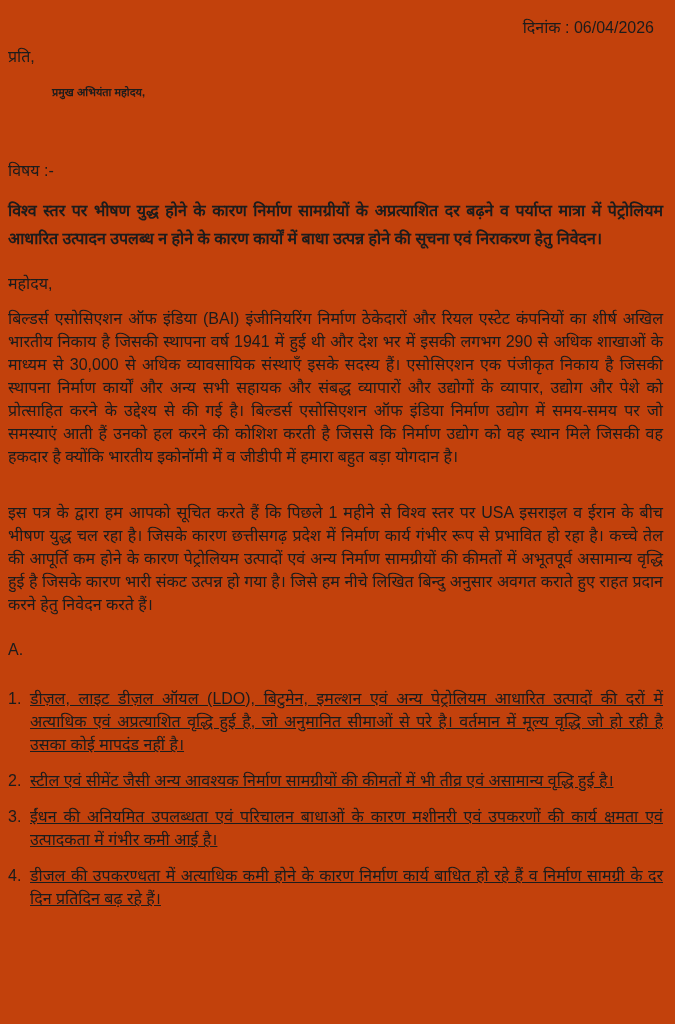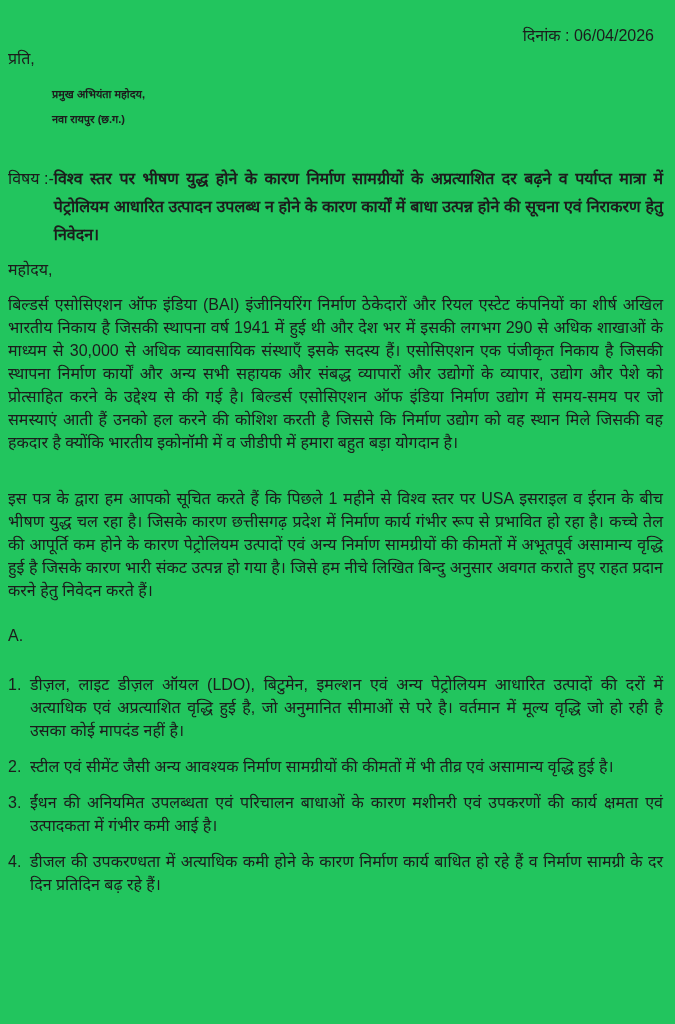--- a/index.html
+++ b/index.html
@@ -5,61 +5,62 @@
     html, body {
       margin: 0;
       padding: 0;
       background: #e8e8e8;
     }
     .page {
       position: relative;
       width: 675px;
       height: 1024px;
       margin: 0 auto;
-      background: #22c55e;
+      background: #c2410c;
       color: #1c1c1c;
       font-family: "Liberation Sans", sans-serif;
       font-size: 16px;
       line-height: 23px;
       box-sizing: border-box;
-      padding: 25px 12px 0 8px;
+      padding: 17px 12px 0 8px;
       overflow: hidden;
     }
     .date-row {
       text-align: right;
       padding-right: 9px;
       line-height: 22px;
       white-space: nowrap;
     }
     .to-row {
-      margin-top: 1px;
+      margin-top: 7px;
       line-height: 22px;
     }
     .addressee {
       margin: 12px 0 0 44px;
       font-weight: bold;
       line-height: 25px;
       font-size: 11px;
     }
     .subject {
       display: flex;
-      margin-top: 33px;
+      margin-top: 52px;
       line-height: 28px;
+      flex-direction: column;
     }
     .subject-label {
       flex: 0 0 40px;
       white-space: nowrap;
     }
     .subject-text {
       flex: 1;
       text-align: justify;
       font-weight: bold;
     }
     .greeting {
-      margin-top: 10px;
+      margin-top: 20px;
       line-height: 22px;
     }
     .para {
       margin: 12px 0 0 0;
       text-align: justify;
     }
     .para.second {
       margin-top: 33px;
     }
     .section-heading {
@@ -76,40 +77,40 @@
     .list-row {
       display: flex;
       margin-top: 13px;
     }
     .list-row .num {
       flex: 0 0 22px;
     }
     .list-row .txt {
       flex: 1;
       text-align: justify;
+      text-decoration: underline;
     }
     .list-row.first {
       margin-top: 26px;
     }
   </style>
 </head>
 <body>
 
 <div class="page">
 
   <div class="date-row">
     <span>दिनांक :</span>
     <span>06/04/2026</span>
   </div>
 
   <div class="to-row">प्रति,</div>
 
   <div class="addressee">
     <div>प्रमुख अभियंता महोदय,</div>
-    <div>नवा रायपुर (छ.ग.)</div>
   </div>
 
   <div class="subject">
     <span class="subject-label">विषय :-</span>
     <span class="subject-text">विश्व स्तर पर भीषण युद्ध होने के कारण निर्माण सामग्रीयों के अप्रत्याशित दर बढ़ने व पर्याप्त मात्रा में पेट्रोलियम आधारित उत्पादन उपलब्ध न होने के कारण कार्यों में बाधा उत्पन्न होने की सूचना एवं निराकरण हेतु निवेदन।</span>
   </div>
 
   <div class="greeting">महोदय,</div>
 
   <p class="para">बिल्डर्स एसोसिएशन ऑफ इंडिया (BAI) इंजीनियरिंग निर्माण ठेकेदारों और रियल एस्टेट कंपनियों का शीर्ष अखिल भारतीय निकाय है जिसकी स्थापना वर्ष 1941 में हुई थी और देश भर में इसकी लगभग 290 से अधिक शाखाओं के माध्यम से 30,000 से अधिक व्यावसायिक संस्थाएँ इसके सदस्य हैं। एसोसिएशन एक पंजीकृत निकाय है जिसकी स्थापना निर्माण कार्यों और अन्य सभी सहायक और संबद्ध व्यापारों और उद्योगों के व्यापार, उद्योग और पेशे को प्रोत्साहित करने के उद्देश्य से की गई है। बिल्डर्स एसोसिएशन ऑफ इंडिया निर्माण उद्योग में समय-समय पर जो समस्याएं आती हैं उनको हल करने की कोशिश करती है जिससे कि निर्माण उद्योग को वह स्थान मिले जिसकी वह हकदार है क्योंकि भारतीय इकोनॉमी में व जीडीपी में हमारा बहुत बड़ा योगदान है।</p>

